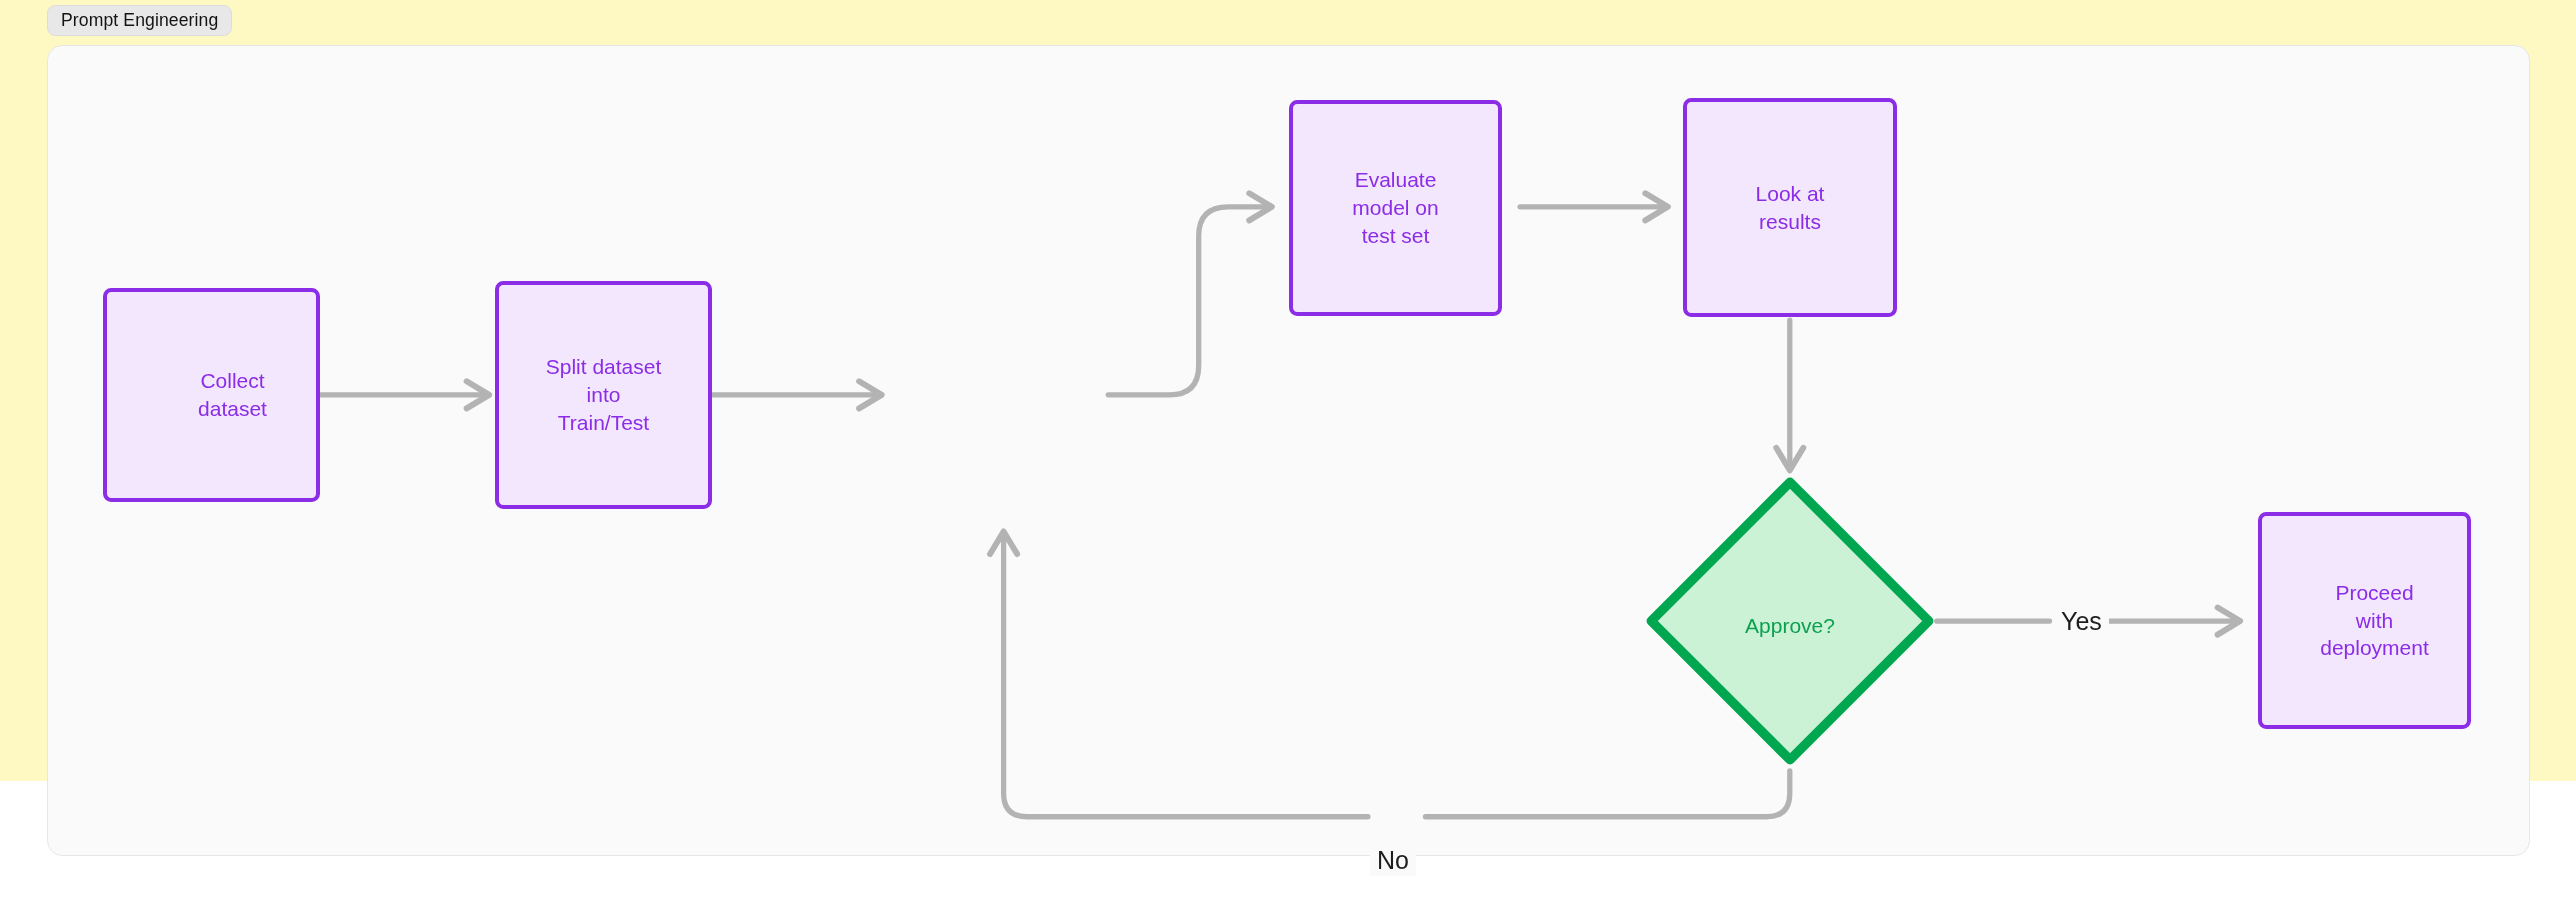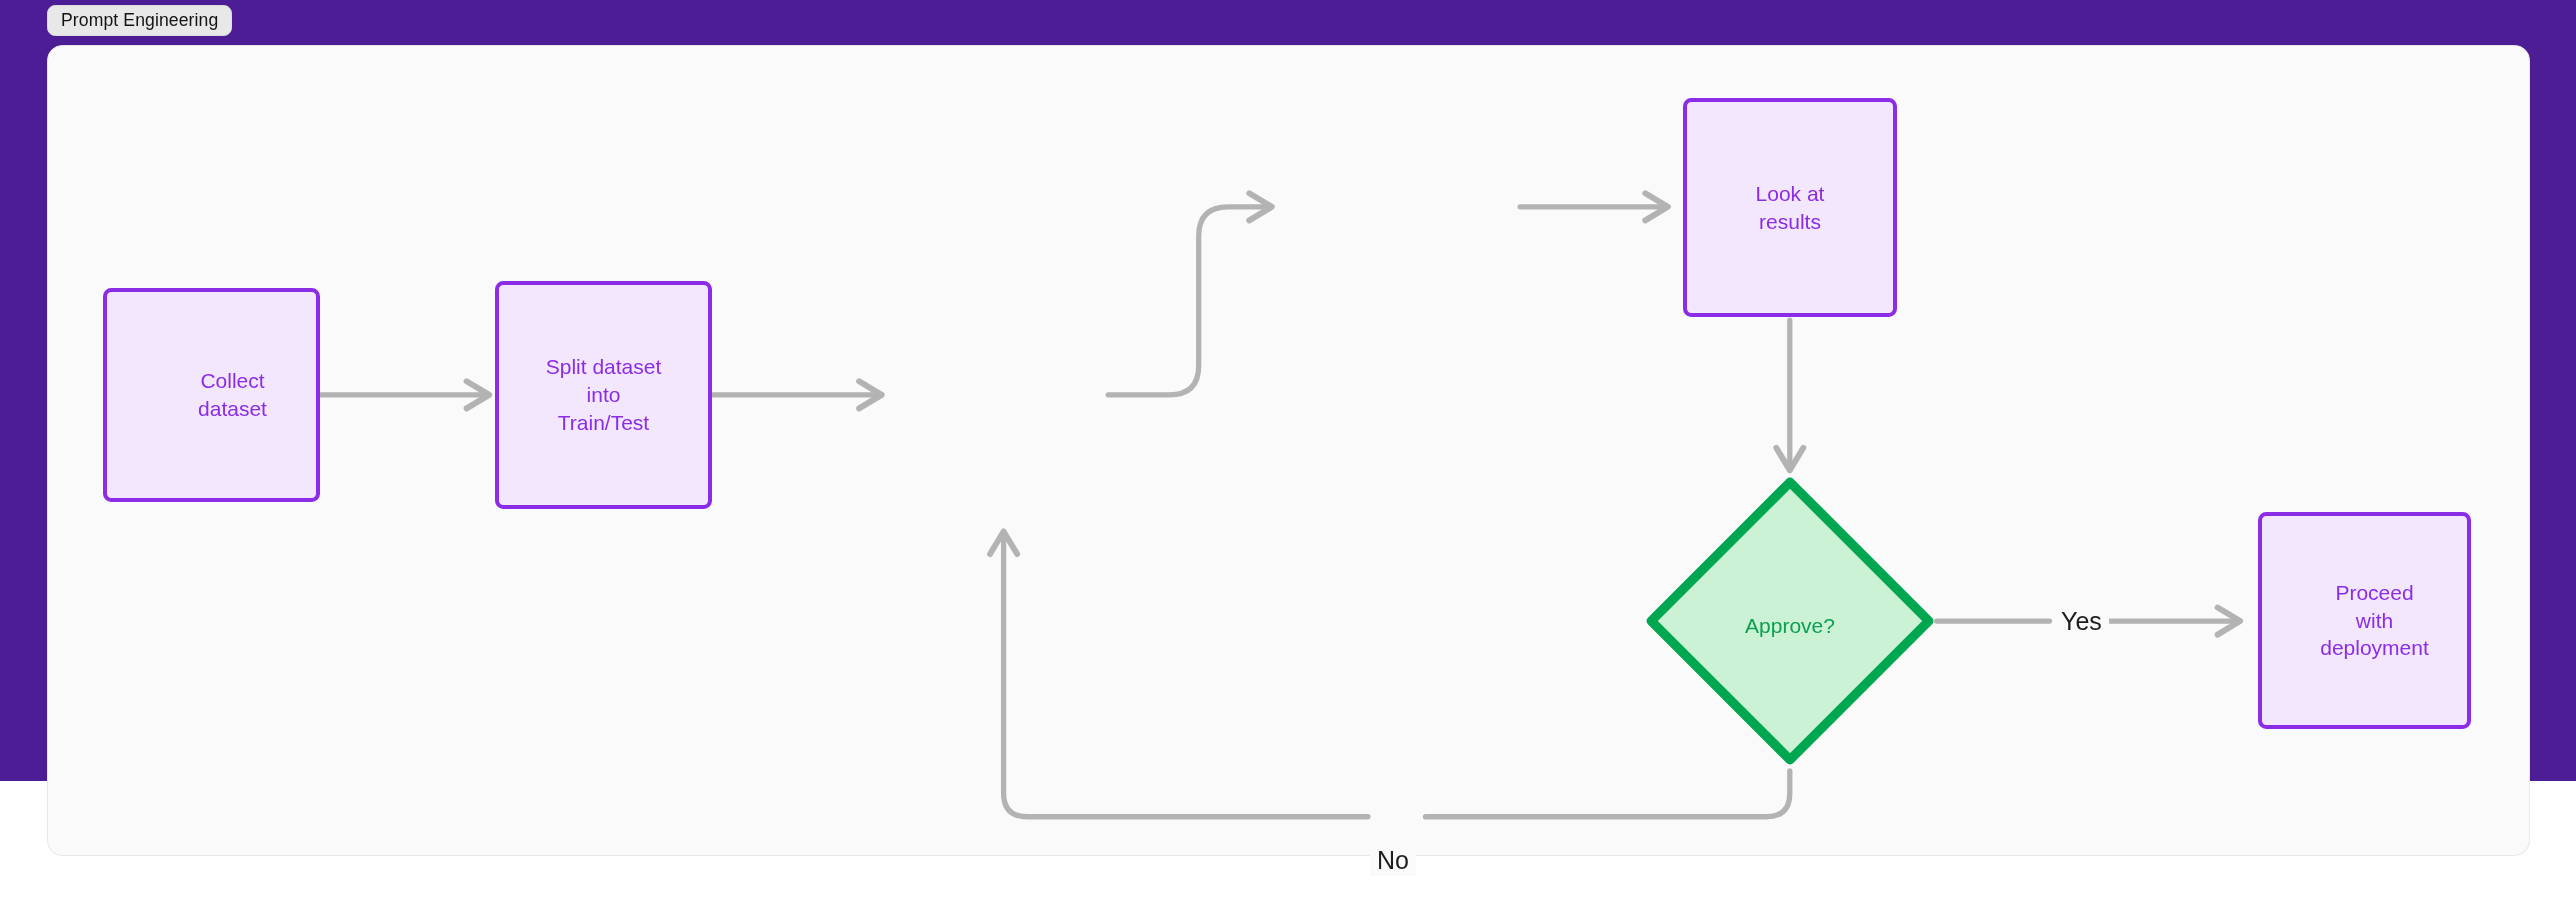--- a/index.html
+++ b/index.html
@@ -8,21 +8,21 @@
     height: 899px;
     background: #ffffff;
     font-family: "Liberation Sans", sans-serif;
     overflow: hidden;
   }
 
   #root {
     position: relative;
     width: 2576px;
     height: 781px;
-    background: #4c1d95;
+    background: #fef9c3;
     text-decoration: underline;
   }
 
   
   .title-badge {
     position: absolute;
     left: 47px;
     top: 4.7px;
     height: 31px;
     padding: 0 13px;
@@ -173,20 +173,25 @@
 dataset</div>
   </div>
 
   <div class="node box purple" style="left:495px; top:281px; width:217px; height:228px;">
     <div class="node-label">Split dataset
 into
 Train/Test</div>
   </div>
 
 
+  <div class="node box purple" style="left:1289px; top:100px; width:213px; height:216px;">
+    <div class="node-label">Evaluate
+model on
+test set</div>
+  </div>
 
   <div class="node box purple" style="left:1683px; top:98px; width:214px; height:219px;">
     <div class="node-label">Look at
 results</div>
   </div>
 
   <div class="diamond-wrap" style="left:1643px; top:474px; width:294px; height:294px;">
     <svg class="diamond-svg" width="294" height="294" viewBox="0 0 500 500">
       <path d="M 250 14 L 486 250 L 250 486 L 14 250 Z" fill="#ccf2d6" stroke="#00a650" stroke-width="16" stroke-linejoin="round"></path>
     </svg>

